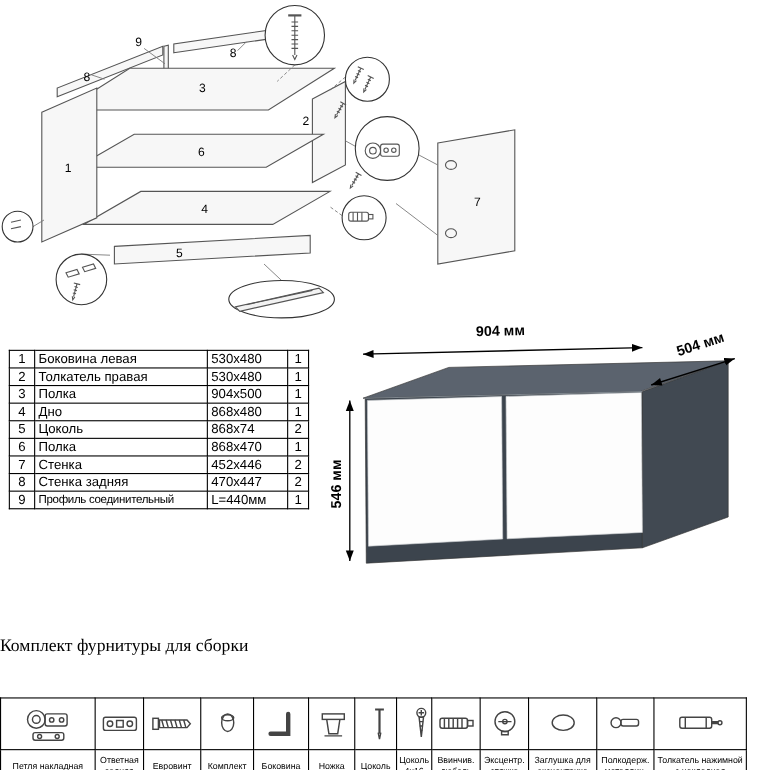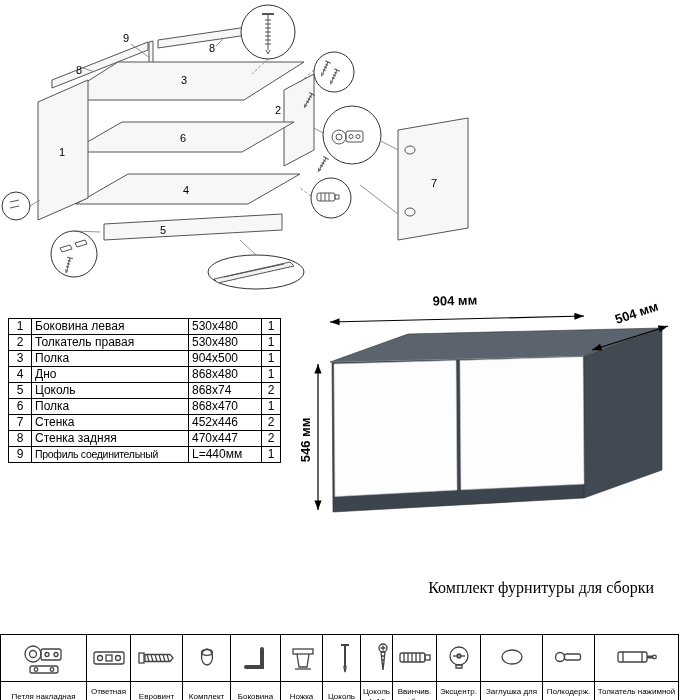--- a/index.html
+++ b/index.html
@@ -12,21 +12,21 @@
   table{border-collapse:collapse}
   .parts{position:absolute;left:8px;top:318px}
   .parts td{border:1px solid #000;font-size:12px;line-height:15px;height:15px;
             padding:0 3px;white-space:nowrap}
   .parts .num{width:18px;text-align:center;padding:0 2px}
   .parts .name{width:150px}
   .parts .size{width:66px}
   .parts .qty{width:14px;text-align:center;padding:0 2px}
   .parts .cond{font-size:10.5px;letter-spacing:-0.3px}
   
-  .hw-title{position:absolute;left:0;top:579px;width:654px;text-align:right;
+  .hw-title{position:absolute;left:0;top:579px;width:654px;text-align:left;
             font-family:"Liberation Serif",serif;font-size:16px}
   .hw{position:absolute;left:0;top:634px;width:560px;table-layout:fixed}
   .hw td{border:1px solid #000;text-align:center;vertical-align:middle;padding:0;overflow:hidden}
   .hw .icn{height:46px}
   .hw .nm{height:27px;font-size:8px;line-height:1.15;padding:1px}
   .hw .q{height:17px;font-size:12px}
   .hw svg{display:block;margin:0 auto;stroke:#444;fill:none;stroke-width:1.3}
   
   svg text{font-family:"Liberation Sans",sans-serif}
   .lbl{font-size:11px;fill:#000}

